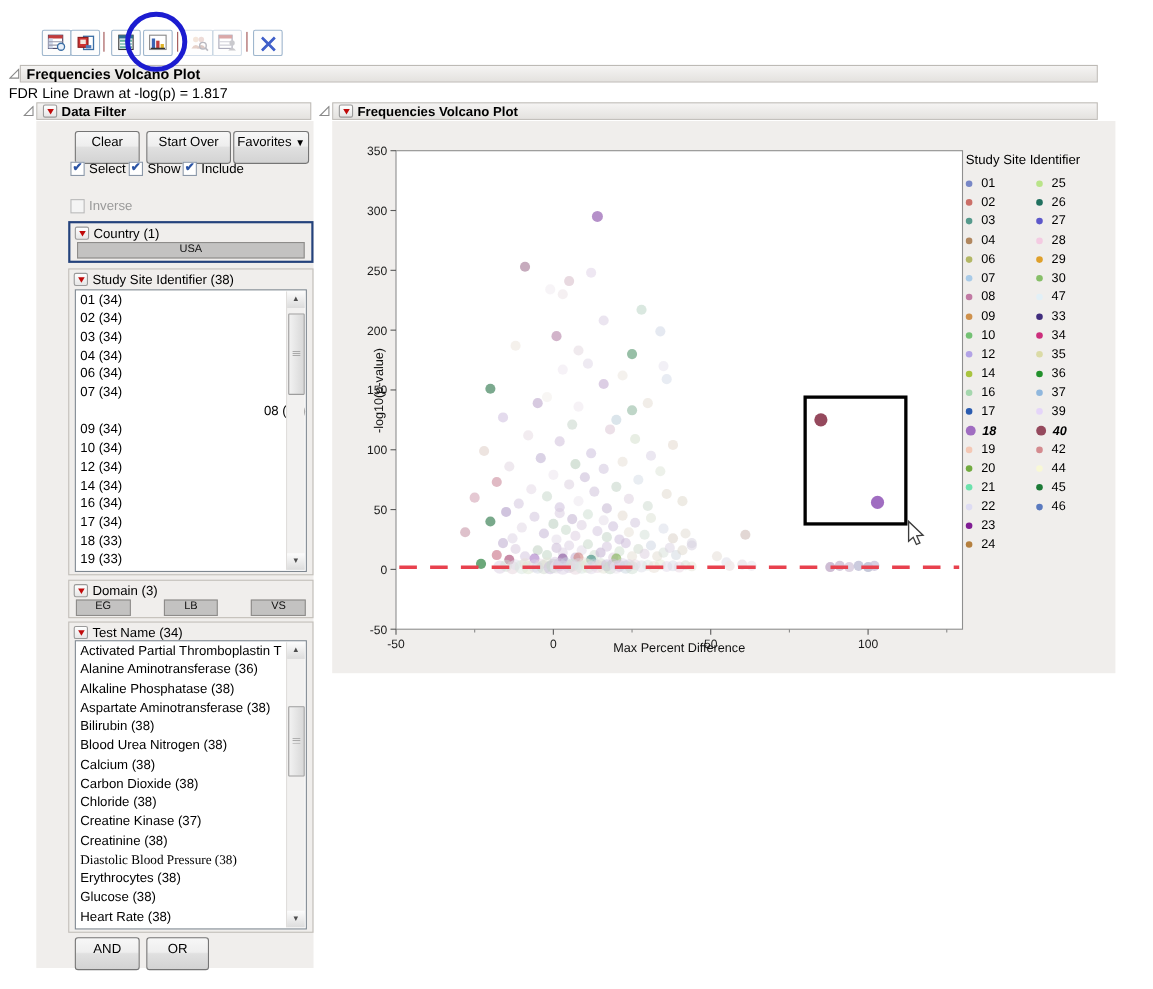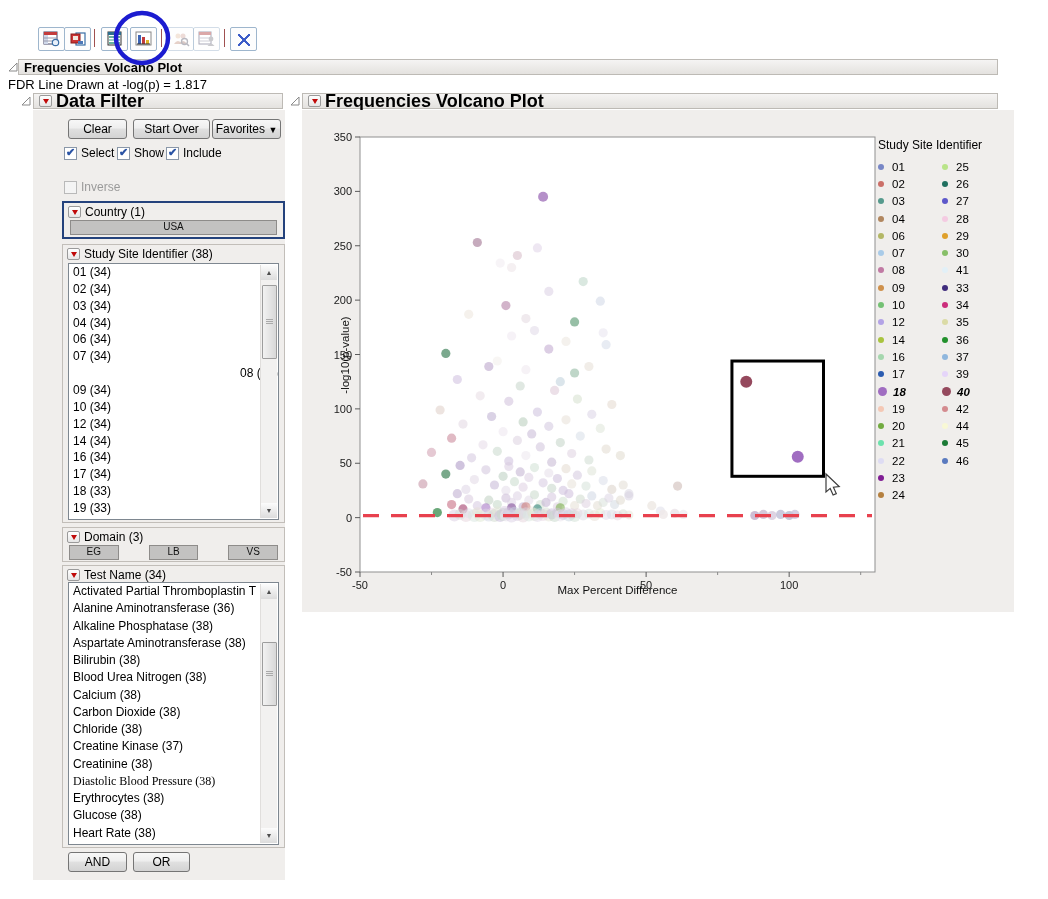--- a/index.html
+++ b/index.html
@@ -8,33 +8,33 @@
 
   
   .tbtn{position:absolute;top:27px;width:25px;height:22px;background:#fdfdfd;
         border:1px solid #9eb6cd;border-radius:2px;display:flex;align-items:center;justify-content:center;}
   .tbtn.disabled{opacity:.45;}
   .tsep{position:absolute;top:29px;width:1px;height:18px;background:#a05050;}
 
   
   .obar{position:absolute;height:16px;background:linear-gradient(#f5f4f3,#e4e2df);
         border:1px solid #bdbab5;display:flex;align-items:center;padding-left:5px;box-sizing:border-box;}
-  .obar .t{font-weight:bold;font-size:18px;color:#000;}
+  .obar .t{font-weight:bold;font-size:12px;color:#000;}
   .obar.outer .t{font-size:13px;}
   .disc{position:absolute;width:10px;height:10px;}
   .redtri{width:13px;height:12px;margin-right:4px;background:linear-gradient(#ffffff,#e6e6e6);
           border:1px solid #9a9a9a;border-radius:2px;display:flex;align-items:center;justify-content:center;box-sizing:border-box;}
   .redtri i{display:block;width:0;height:0;border-left:3.5px solid transparent;border-right:3.5px solid transparent;border-top:5px solid #c00a0a;}
   .fdr{position:absolute;left:8px;top:77px;font-size:13px;color:#000;}
 
   
   .panelbg{position:absolute;background:#f0eeec;}
 
   
-  .btn{position:absolute;height:20px;border:1px solid #757575;border-radius:3px;
+  .btn{position:absolute;height:30px;border:1px solid #757575;border-radius:3px;
        background:linear-gradient(#f7f7f7,#eeeeee 45%,#e0e0e0 50%,#d3d3d3);
        font-size:12px;color:#000;text-align:center;line-height:18px;box-sizing:border-box;}
   .cbrow{position:absolute;display:flex;align-items:center;font-size:12px;}
   .cbbox{width:13px;height:13px;background:#fff;border:1px solid #8a97a8;display:inline-flex;
          align-items:center;justify-content:center;margin-right:4px;box-sizing:border-box;}
   .cbbox .chk{color:#2b54a5;font-size:11px;line-height:11px;font-weight:bold;margin-top:-2px;}
   .cbbox.off{background:#f4f4f4;border-color:#b9b9b9;}
   .gray{color:#9a9a9a;}
   .group{position:absolute;border:1px solid #c2beb9;background:#f0eeec;box-sizing:border-box;}
   .group.sel{border:2px solid #24427c;}
@@ -393,21 +393,21 @@
           <div class="lrow">
             <span class="ldot" style="width: 6px; height: 6px; background: rgb(223, 160, 43);"></span>
             <span>29</span>
           </div>
           <div class="lrow">
             <span class="ldot" style="width: 6px; height: 6px; background: rgb(135, 191, 104);"></span>
             <span>30</span>
           </div>
           <div class="lrow">
             <span class="ldot" style="width: 6px; height: 6px; background: rgb(226, 240, 247);"></span>
-            <span>41</span>
+            <span>47</span>
           </div>
           <div class="lrow">
             <span class="ldot" style="width: 6px; height: 6px; background: rgb(64, 45, 125);"></span>
             <span>33</span>
           </div>
           <div class="lrow">
             <span class="ldot" style="width: 6px; height: 6px; background: rgb(204, 46, 124);"></span>
             <span>34</span>
           </div>
           <div class="lrow">

